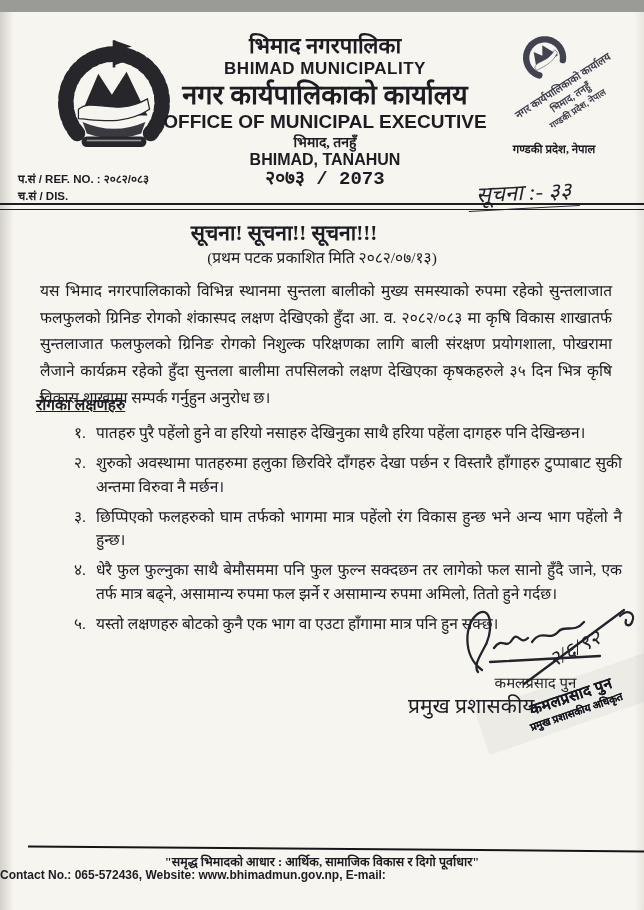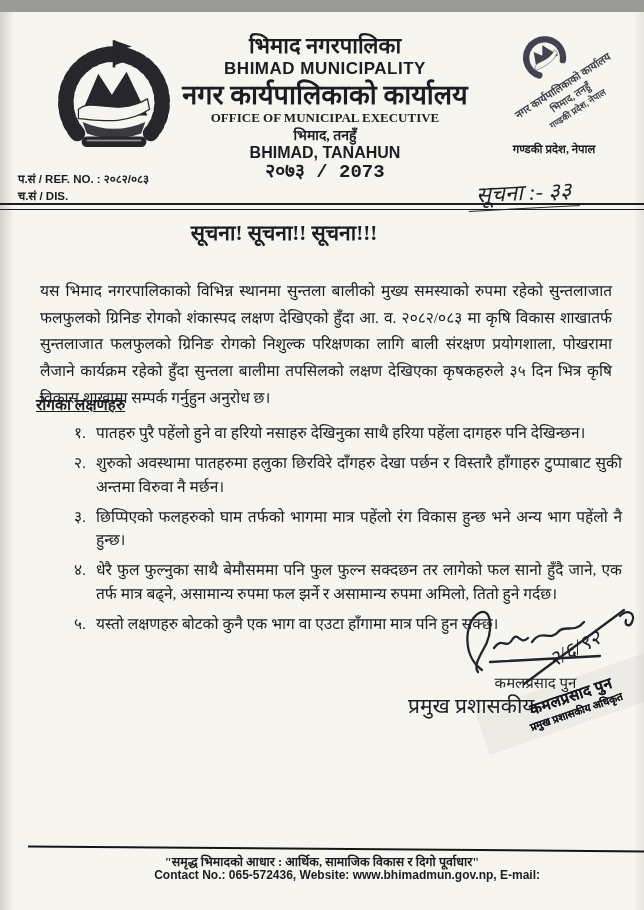--- a/index.html
+++ b/index.html
@@ -14,21 +14,21 @@
     font-family:"Liberation Serif","DejaVu Serif",serif;
     color:#1c1c22;
     overflow:hidden;
   }
   .abs{position:absolute;}
   
   .hdr-center{left:150px;top:22px;width:350px;text-align:center;line-height:1.12;}
   .t-np1{font-size:22px;font-weight:bold;}
   .t-en1{font-size:17px;font-weight:bold;font-family:"Liberation Sans","DejaVu Sans",sans-serif;letter-spacing:.5px;}
   .t-np2{font-size:27px;font-weight:bold;margin-top:2px;}
-  .t-en2{font-size:13px;font-weight:bold;font-family:Liberation Serif, serif;margin-top:1px;}
+  .t-en2{font-size:19px;font-weight:bold;font-family:Liberation Sans, sans-serif;margin-top:1px;}
   .t-np3{font-size:14px;font-weight:bold;margin-top:3px;}
   .t-en3{font-size:16px;font-weight:bold;font-family:Liberation Sans, sans-serif;}
   .t-yr{font-size:19px;font-weight:bold;font-family:Liberation Mono, monospace;}
   .province{left:468px;top:130px;width:172px;text-align:center;line-height:1.25;}
   .prov-np{font-size:11.5px;font-weight:bold;}
   .prov-en{font-size:11px;font-weight:bold;font-family:"Liberation Sans","DejaVu Sans",sans-serif;}
   
   .round-stamp{left:486px;top:8px;width:140px;height:125px;opacity:.88;}
   .round-stamp .rot{position:absolute;left:0;top:0;width:140px;text-align:center;transform:rotate(-33deg);transform-origin:60% 55%;color:#262636;}
   .rs-line1{font-size:10.5px;font-weight:bold;}
@@ -57,21 +57,21 @@
     transform:rotate(-19deg);transform-origin:center;
     background:rgba(60,60,80,0.05);
     box-shadow:0 0 0 1px rgba(60,60,80,0.05);
     text-align:center;color:#191922;
   }
   .ink1{font-size:15px;font-weight:900;letter-spacing:.5px;text-shadow:0 0 .6px #191922;}
   .ink2{font-size:10.5px;font-weight:900;text-shadow:0 0 .5px #191922;}
   
   .f-rule{left:28px;top:836px;width:616px;height:0;border-top:2px solid #151518;transform:rotate(.45deg);}
   .f-slogan{left:0;top:841px;width:644px;text-align:center;font-size:12.5px;font-weight:bold;}
-  .f-contact{left:0;top:856px;width:540px;text-align:right;font-size:12px;font-weight:bold;font-family:"Liberation Sans","DejaVu Sans",sans-serif;}
+  .f-contact{left:0;top:856px;width:540px;text-align:left;font-size:12px;font-weight:bold;font-family:"Liberation Sans","DejaVu Sans",sans-serif;}
   .f-email{left:0;top:871px;width:644px;text-align:center;font-size:12px;font-family:"Liberation Sans","DejaVu Sans",sans-serif;}
 </style>
 </head>
 <body>
 
 <div class="page">
 
   <div class="abs" style="left:50px;top:22px;width:128px;height:136px;">
     <svg width="128" height="136" viewBox="0 0 120 130">
       <path d="M25,95 A46,46 0 1 1 95,95" fill="none" stroke="#26262b" stroke-width="15" stroke-dasharray="5 4" stroke-linecap="round"></path>
@@ -115,20 +115,21 @@
   <div class="abs ref">
     <div>प.सं / REF. NO. : २०८२/०८३</div>
     <div>च.सं / DIS.</div>
   </div>
 
   <div class="abs hand-notice">सूचना :- ३३</div>
 
   <div class="abs dbl-rule"></div>
 
   <div class="abs n-title">सूचना! सूचना!! सूचना!!!</div>
+  <div class="abs n-sub">(प्रथम पटक प्रकाशित मिति २०८२/०७/१३)</div>
 
   <div class="abs body-par">यस भिमाद नगरपालिकाको विभिन्न स्थानमा सुन्तला बालीको मुख्य समस्याको रुपमा रहेको सुन्तलाजात फलफुलको ग्रिनिङ रोगको शंकास्पद लक्षण देखिएको हुँदा आ. व. २०८२/०८३ मा कृषि विकास शाखातर्फ सुन्तलाजात फलफुलको ग्रिनिङ रोगको निशुल्क परिक्षणका लागि बाली संरक्षण प्रयोगशाला, पोखरामा लैजाने कार्यक्रम रहेको हुँदा सुन्तला बालीमा तपसिलको लक्षण देखिएका कृषकहरुले ३५ दिन भित्र कृषि विकास शाखामा सम्पर्क गर्नुहुन अनुरोध छ।</div>
 
   <div class="abs sym-head">रोगका लक्षणहरु</div>
 
   <div class="abs sym-list">
     <div class="sym-item">
       <span class="sym-num">१.</span>
       <span class="sym-text">पातहरु पुरै पहेंलो हुने वा हरियो नसाहरु देखिनुका साथै हरिया पहेंला दागहरु पनि देखिन्छन।</span>
     </div>

